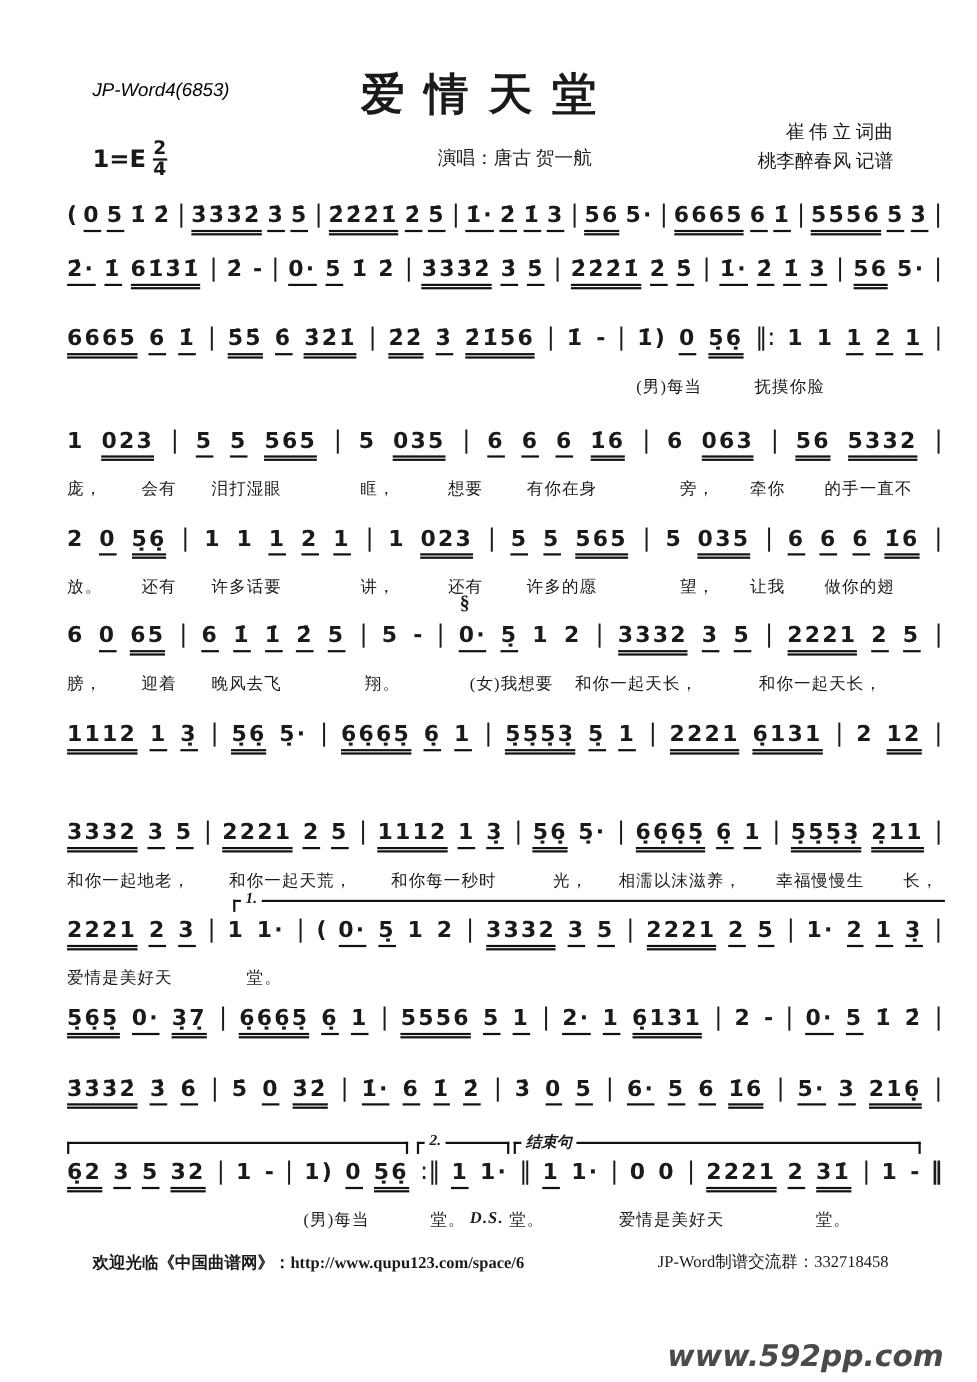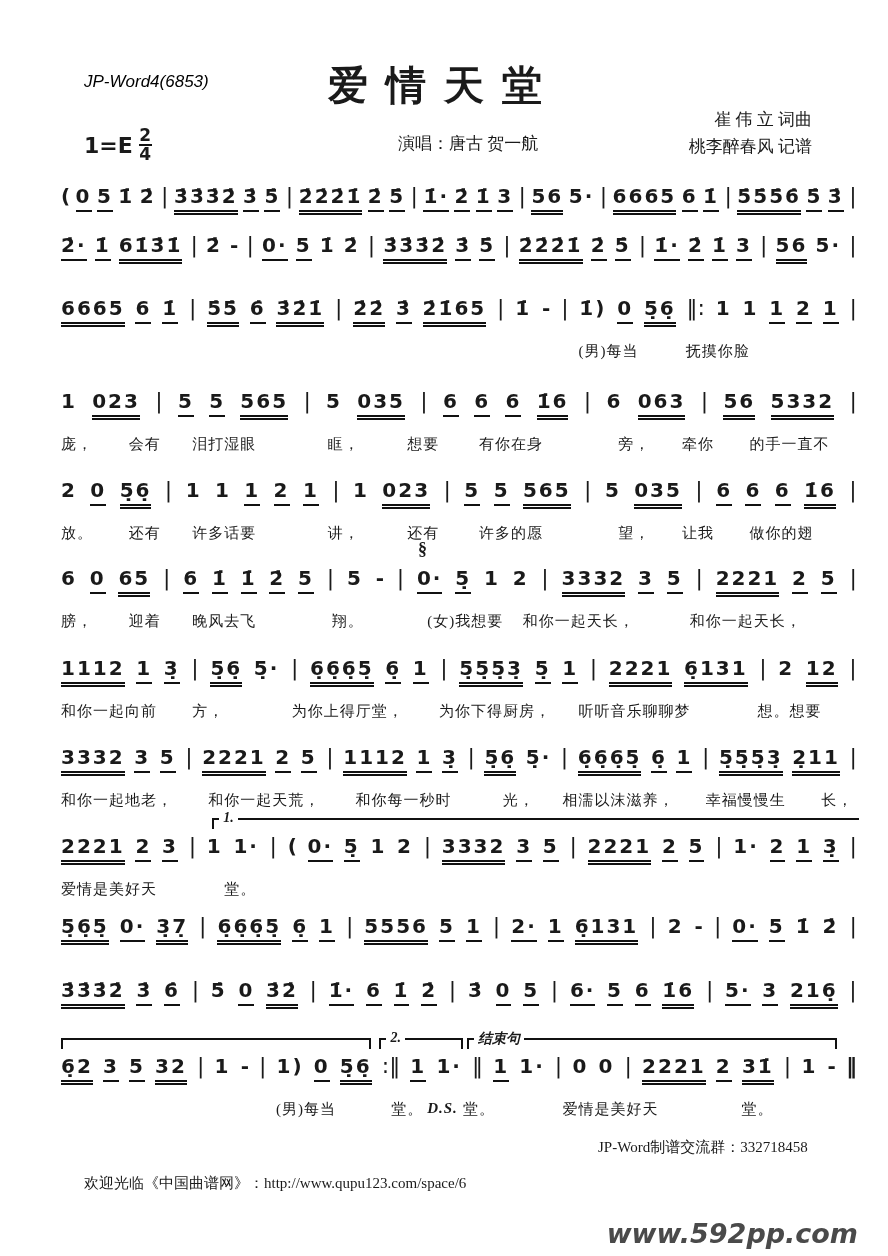--- a/index.html
+++ b/index.html
@@ -39,22 +39,22 @@
           font-family:"Liberation Serif",serif;}
   .lyric{position:absolute;top:0;white-space:nowrap;letter-spacing:1px;}
   .lyric.em{font-style:italic;font-weight:bold;}
   .bracket{position:absolute;top:-15px;height:9px;border-top:2px solid #111;}
   .bracket.tl{border-left:2px solid #111;}
   .bracket.tr{border-right:2px solid #111;}
   .bracket-label{position:absolute;left:5px;top:-10px;background:#fff;padding:0 4px;
                  font-style:italic;font-weight:bold;font-size:14px;
                  font-family:"Liberation Serif",serif;white-space:nowrap;}
   
-  .footer-left{position:absolute;left:84px;top:1170px;font-size:15px;line-height:26px;
-               font-family:"Liberation Serif",serif;}
+  .footer-left{position:absolute;left:84px;top:1136px;font-size:15px;line-height:26px;
+               font-family:"Liberation Serif",serif;font-weight:bold;}
   .footer-right{position:absolute;left:598px;top:1138px;font-size:15px;
                 font-family:"Liberation Serif",serif;}
   .site-mark{position:absolute;right:30px;top:1218px;font-size:27px;font-weight:bold;
              font-style:italic;color:#4a4a4a;font-family:"DejaVu Sans",sans-serif;}
 </style>
 </head>
 <body>
 
 <div class="watermark">JP-Word4(6853)</div>
 <h1 class="title">爱情天堂</h1>
@@ -144,21 +144,21 @@
         <span class="note u2">6665</span>
         <span class="note u1">6</span>
         <span class="note u1">1̇</span>
         <span class="bar">|</span>
         <span class="note u2">5̇5̇</span>
         <span class="note u1">6̇</span>
         <span class="note u2">3̇2̇1̇</span>
         <span class="bar">|</span>
         <span class="note u2">2̇2̇</span>
         <span class="note u1">3̇</span>
-        <span class="note u2">2̇1̇65</span>
+        <span class="note u2">2̇1̇56</span>
         <span class="bar">|</span>
         <span class="note">1̇</span>
         <span class="dash">-</span>
         <span class="bar">|</span>
         <span class="note">1̇)</span>
         <span class="note u1">0</span>
         <span class="note u2">5̣6̣</span>
         <span class="bar">‖:</span>
         <span class="note">1</span>
         <span class="note">1</span>
@@ -304,28 +304,20 @@
         <span class="note u1">5̣</span>
         <span class="note u1">1</span>
         <span class="bar">|</span>
         <span class="note u2">2221</span>
         <span class="note u2">6̣131</span>
         <span class="bar">|</span>
         <span class="note">2</span>
         <span class="note u2">12</span>
         <span class="bar">|</span>
       </div>
-      <div class="lyrics">
-        <span class="lyric" style="left: 0%;">和你一起向前</span>
-        <span class="lyric" style="left: 16.5%;">方，</span>
-        <span class="lyric" style="left: 29%;">为你上得厅堂，</span>
-        <span class="lyric" style="left: 47.5%;">为你下得厨房，</span>
-        <span class="lyric" style="left: 65%;">听听音乐聊聊梦</span>
-        <span class="lyric" style="left: 87.5%;">想。想要</span>
-      </div>
     </div>
     <div class="system" style="top: 744px;">
       <div class="notes">
         <span class="note u2">3332</span>
         <span class="note u1">3</span>
         <span class="note u1">5</span>
         <span class="bar">|</span>
         <span class="note u2">2221</span>
         <span class="note u1">2</span>
         <span class="note u1">5</span>

